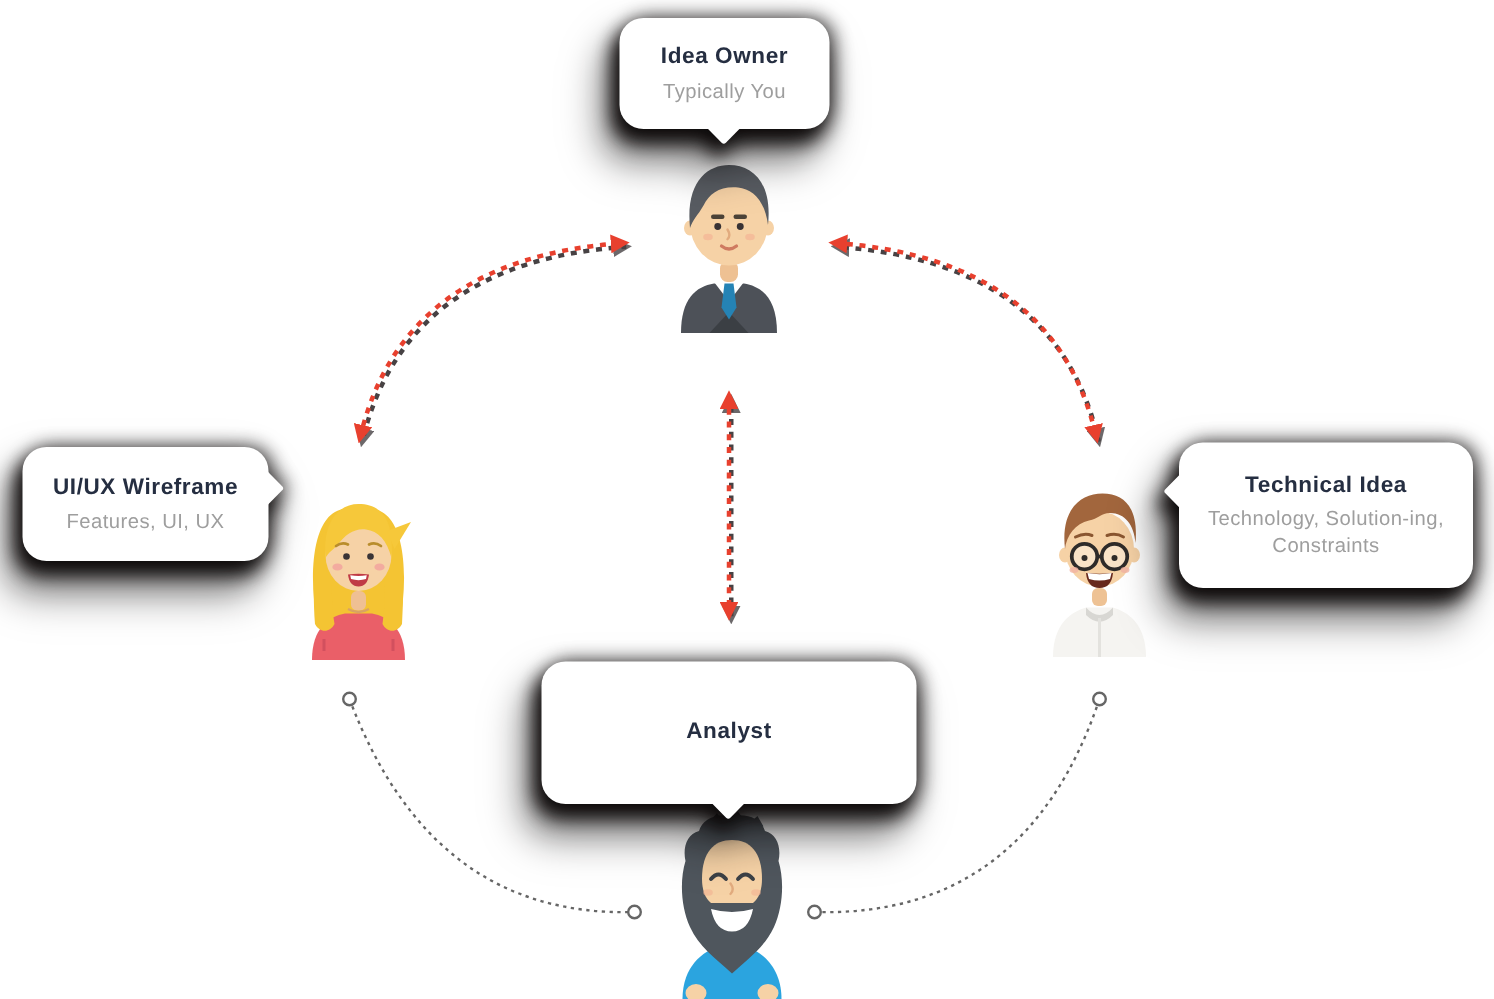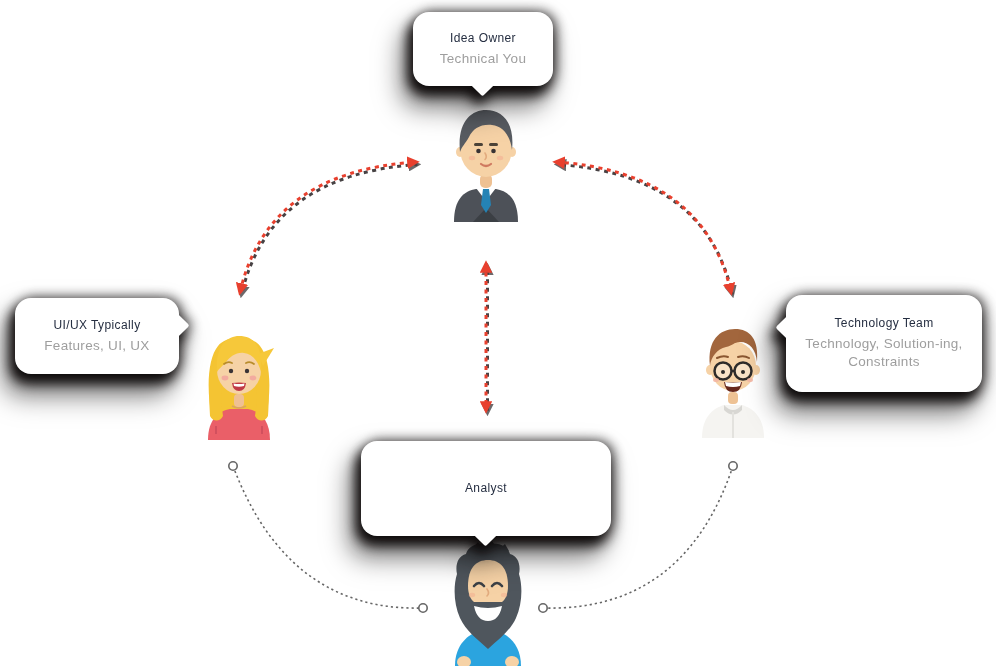--- a/index.html
+++ b/index.html
@@ -23,21 +23,21 @@
            drop-shadow(-7px 13px 11px rgba(10,7,7,.5));
   }
   .bubble::after{
     content:"";position:absolute;width:17px;height:17px;background:var(--bubble-bg);
     transform:rotate(45deg);border-radius:2px;
   }
   .tail-down::after{left:50%;bottom:-7px;margin-left:-9px;}
   .tail-right::after{right:-7px;top:19px;}
   .tail-left::after{left:-7px;top:24px;}
   .bubble-title{
-    font-weight:400;font-size:12px;color:var(--title-text);letter-spacing:.4px;line-height:1.25;
+    font-weight:700;font-size:15px;color:var(--title-text);letter-spacing:.4px;line-height:1.25;
   }
   .bubble-subtitle{
     font-size:13.5px;color:var(--subtitle-text);letter-spacing:.3px;margin-top:4px;line-height:1.3;
   }
   #bubble-idea-owner{left:413px;top:12px;width:140px;height:74px;}
   #bubble-designer{left:15px;top:298px;width:164px;height:76px;}
   #bubble-technical{left:786px;top:295px;width:196px;height:97px;}
   #bubble-analyst{left:361px;top:441px;width:250px;height:95px;}
   .avatar{position:absolute;z-index:4;}
   #avatar-idea-owner{left:443px;top:100px;width:86px;height:122px;}
@@ -79,30 +79,30 @@
     <path class="red-line" d="M240,292 Q268,172 416,162" marker-start="url(#arrowRed)" marker-end="url(#arrowRed)"></path>
     <path class="red-line" d="M556,162 Q704,172 731,292" marker-start="url(#arrowRed)" marker-end="url(#arrowRed)"></path>
     <path class="red-line" d="M486,264 L486,410" marker-start="url(#arrowRed)" marker-end="url(#arrowRed)"></path>
 
     <path class="gray-line" d="M233,466 Q288,612 423,608" marker-start="url(#circleGray)" marker-end="url(#circleGray)"></path>
     <path class="gray-line" d="M543,608 Q684,612 733,466" marker-start="url(#circleGray)" marker-end="url(#circleGray)"></path>
   </svg>
 
   <div class="bubble tail-down" id="bubble-idea-owner">
     <div class="bubble-title">Idea Owner</div>
-    <div class="bubble-subtitle">Technical You</div>
+    <div class="bubble-subtitle">Typically You</div>
   </div>
 
   <div class="bubble tail-right" id="bubble-designer">
-    <div class="bubble-title">UI/UX Typically</div>
+    <div class="bubble-title">UI/UX Wireframe</div>
     <div class="bubble-subtitle">Features, UI, UX</div>
   </div>
 
   <div class="bubble tail-left" id="bubble-technical">
-    <div class="bubble-title">Technology Team</div>
+    <div class="bubble-title">Technical Idea</div>
     <div class="bubble-subtitle">Technology, Solution-ing, Constraints</div>
   </div>
 
   <div class="bubble tail-down" id="bubble-analyst">
     <div class="bubble-title">Analyst</div>
   </div>
 
   <svg class="avatar" id="avatar-idea-owner" viewBox="0 0 86 122">
     <path d="M11,122 C11,99 21,91 33,89 L53,89 C65,91 75,99 75,122 Z" fill="#4d5158"></path>
     <path d="M30,122 L43,108 L56,122 Z" fill="#3b3f44"></path>

